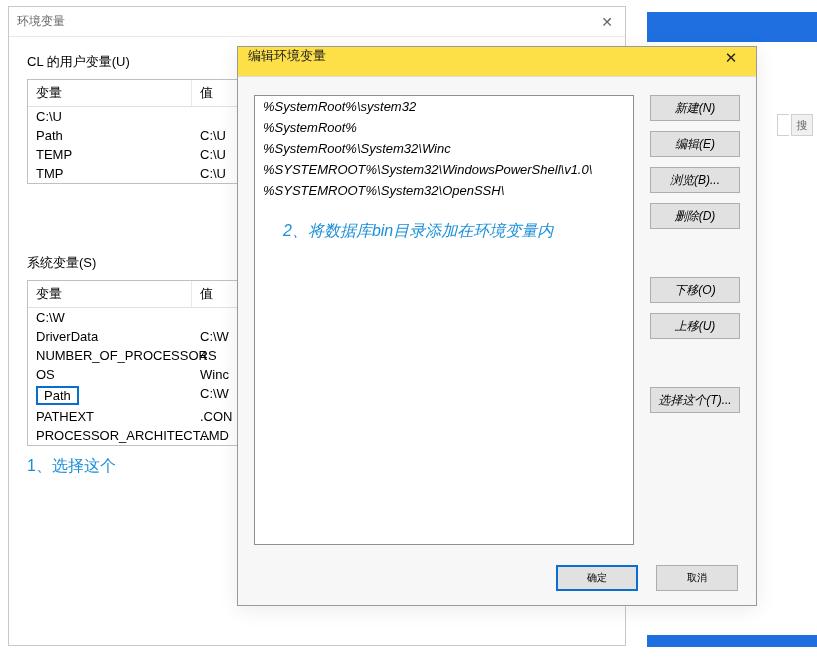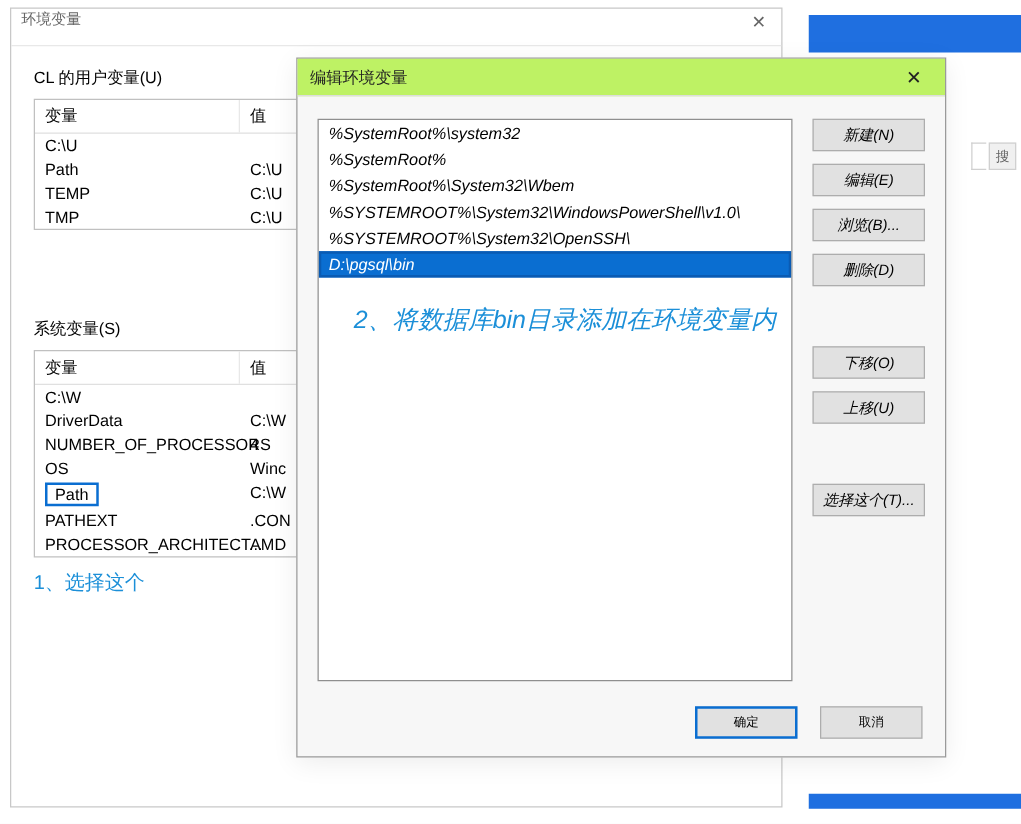--- a/index.html
+++ b/index.html
@@ -4,21 +4,21 @@
 <style>
   * { box-sizing: border-box; font-family: "Microsoft YaHei", "Segoe UI", Tahoma, sans-serif; }
   body { margin: 0; background: #fff; width: 817px; height: 659px; position: relative; overflow: hidden; }
 
   
   .win1 {
     position: absolute; left: 8px; top: 6px; width: 618px; height: 640px;
     border: 1px solid #c8c8c8; background: #fff;
   }
   .titlebar1 {
-    height: 30px; display: flex; align-items: flex-start; justify-content: space-between;
+    height: 30px; display: flex; align-items: center; justify-content: space-between;
     padding: 0 8px; font-size: 12px; color: #666;
     border-bottom: 1px solid #e8e8e8;
   }
   .close-x { width: 20px; height: 20px; display:flex;align-items:center;justify-content:center;color:#666;font-size:14px;}
   .group-label { font-size: 13px; color: #000; padding: 16px 18px 4px 18px; }
   .tbl {
     margin: 4px 18px 0 18px; border: 1px solid #c0c0c0; background:#fff;
   }
   .tbl-hdr { display:flex; border-bottom:1px solid #e0e0e0; font-size:13px; }
   .tbl-hdr > div { padding:4px 8px; }
@@ -41,37 +41,37 @@
   
   .spacer1 { height: 54px; }
 
   
   .win2 {
     position: absolute; left: 237px; top: 46px; width: 520px; height: 560px;
     border: 1px solid #9a9a9a; background: #f7f7f7;
     box-shadow: 0 4px 20px rgba(0,0,0,0.08);
   }
   .titlebar2 {
-    height: 30px; display:flex; align-items:center; justify-content:space-between;
-    padding: 0 10px; font-size:13px; color:#222; border-bottom:1px solid #ddd; background:#bef264;
+    height: 30px; display:flex; align-items:flex-start; justify-content:space-between;
+    padding: 0 10px; font-size:13px; color:#222; border-bottom:1px solid #ddd; background:#fde047;
   }
   .tb2-close { width:30px;height:22px;display:flex;align-items:center;justify-content:center;font-size:15px;color:#222; }
   .win2-body { display:flex; padding: 18px 16px 12px 16px; gap: 16px; height: calc(100% - 30px); flex-direction:column; }
   .win2-main { display:flex; gap:16px; flex:1;font-style:italic; }
   .listbox {
     flex:1; border:1px solid #8f8f8f; background:#fff; position:relative; overflow:hidden;
   }
   .list-item {
     font-size:13px; padding:3px 8px; white-space:nowrap; overflow:hidden; text-overflow:clip;
   }
   .list-item.sel {
     background:#0a6ed1; color:#fff; outline:2px solid #0a5bb3; outline-offset:-2px;
   }
   .anno2 {
-    color:#1b8fd8; font-size:20px; padding: 20px 8px 8px 28px;
+    color:#1b8fd8; font-size:16px; padding: 20px 8px 8px 28px;
   }
   .sidebtns { display:flex; flex-direction:column; gap:10px; width:90px; }
   .sidebtn {
     height:26px; border:1px solid #adadad; background:#e1e1e1; font-size:12px;
     display:flex; align-items:center; justify-content:center;
   }
   .sidegap { height: 28px; }
   .win2-footer { display:flex; justify-content:flex-end; gap:18px; padding: 4px 2px 2px 2px; }
   .okbtn { border:2px solid #0a6ed1; }
 
@@ -172,24 +172,23 @@
   <div class="titlebar2">
     <span>编辑环境变量</span>
     <span class="tb2-close">✕</span>
   </div>
   <div class="win2-body">
     <div class="win2-main">
       <div class="listbox">
         <div id="path-list">
             <div class="list-item">%SystemRoot%\system32</div>
             <div class="list-item">%SystemRoot%</div>
-            <div class="list-item">%SystemRoot%\System32\Wbem</div>
+            <div class="list-item">%SystemRoot%\System32\Winc</div>
             <div class="list-item">%SYSTEMROOT%\System32\WindowsPowerShell\v1.0\</div>
             <div class="list-item">%SYSTEMROOT%\System32\OpenSSH\</div>
-            <div class="list-item sel">D:\pgsql\bin</div>
           </div>
         <div class="anno2">2、将数据库bin目录添加在环境变量内</div>
       </div>
       <div class="sidebtns">
         <div class="sidebtn">新建(N)</div>
         <div class="sidebtn">编辑(E)</div>
         <div class="sidebtn">浏览(B)...</div>
         <div class="sidebtn">删除(D)</div>
         <div class="sidegap"></div>
         <div class="sidebtn">下移(O)</div>

